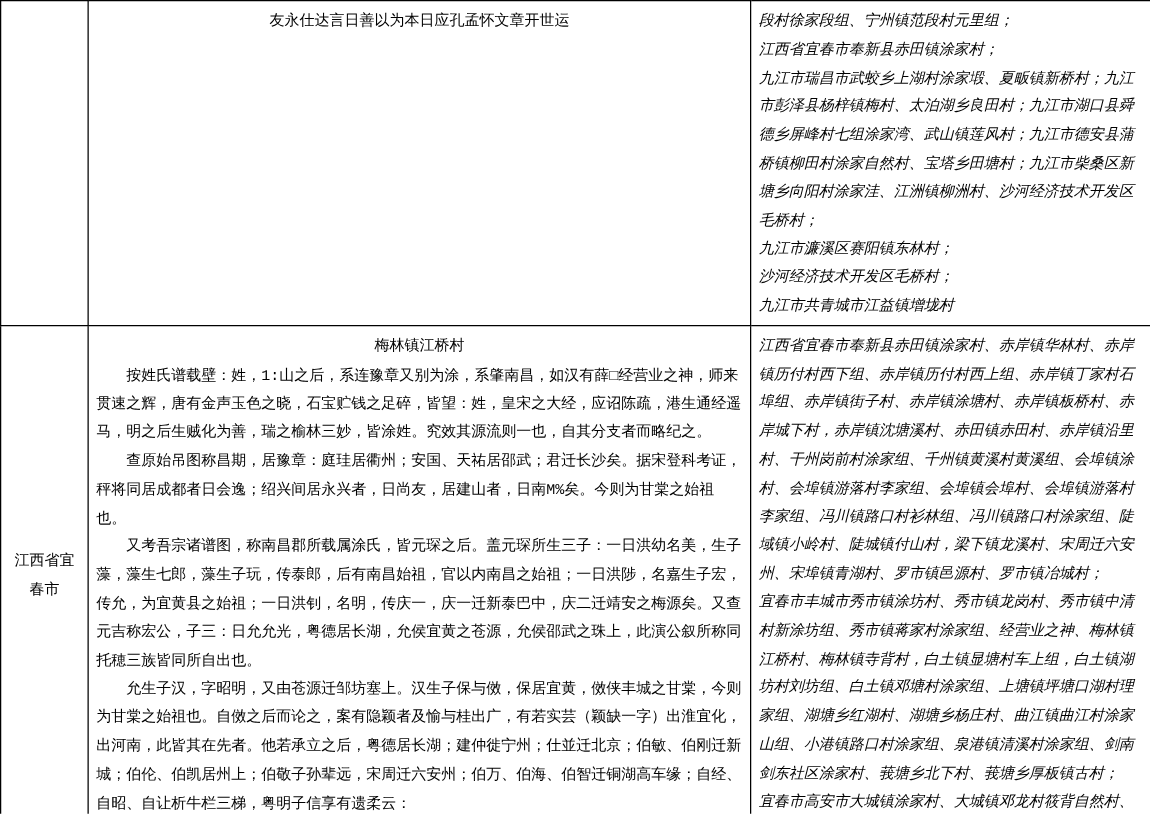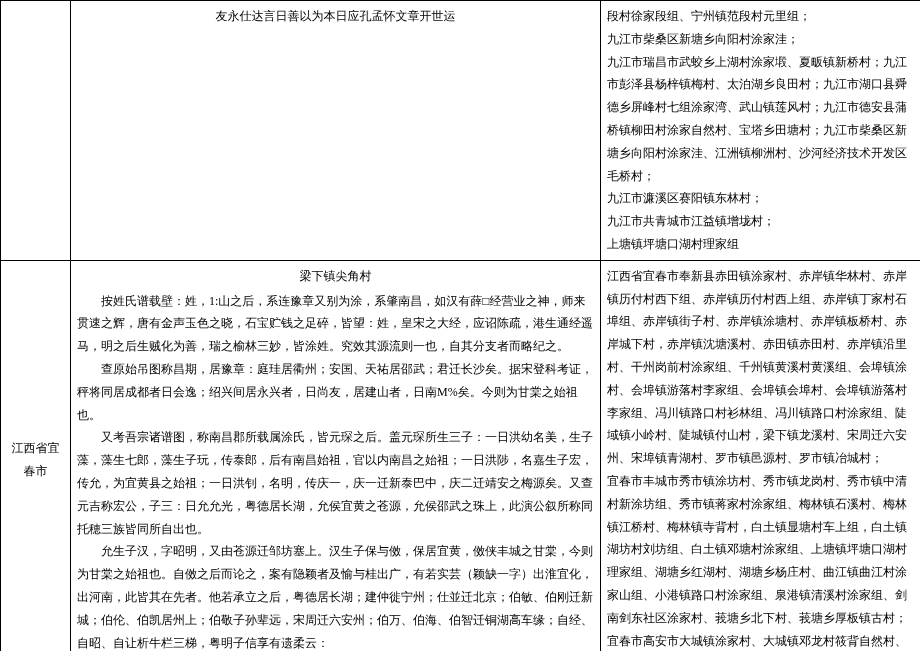--- a/index.html
+++ b/index.html
@@ -26,23 +26,23 @@
   }
   td {
     border: 1px solid #000;
     vertical-align: top;
     padding: 4px 6px;
     line-height: 1.9;
     word-break: break-all;
   }
   .col-left { width: 70px; text-align: center; vertical-align: middle; }
   .col-mid { width: 530px; }
-  .col-right { width: 320px; }
+  .col-right { width: 320px; font-style: italic; }
   .center-title { text-align: center; font-weight: normal; }
-  .indent { text-indent: 2em; }
+  .indent { text-indent: 2em; font-family: Liberation Mono, monospace; }
   .entry-title {
     text-align: center;
     margin-bottom: 2px;
   }
 </style>
 </head>
 <body>
 
 <div class="page">
   <table>
@@ -53,38 +53,38 @@
     </colgroup>
     <tbody>
 
       <tr>
         <td class="col-left"></td>
         <td class="col-mid">
           <div class="center-title">友永仕达言日善以为本日应孔孟怀文章开世运</div>
         </td>
         <td class="col-right">
           <div>段村徐家段组、宁州镇范段村元里组；</div>
-          <div>九江市柴桑区新塘乡向阳村涂家洼；</div>
+          <div>江西省宜春市奉新县赤田镇涂家村；</div>
           <div>九江市瑞昌市武蛟乡上湖村涂家塅、夏畈镇新桥村；九江市彭泽县杨梓镇梅村、太泊湖乡良田村；九江市湖口县舜德乡屏峰村七组涂家湾、武山镇莲风村；九江市德安县蒲桥镇柳田村涂家自然村、宝塔乡田塘村；九江市柴桑区新塘乡向阳村涂家洼、江洲镇柳洲村、沙河经济技术开发区毛桥村；</div>
           <div>九江市濂溪区赛阳镇东林村；</div>
-          <div>九江市共青城市江益镇增垅村；</div>
-          <div>上塘镇坪塘口湖村理家组</div>
+          <div>沙河经济技术开发区毛桥村；</div>
+          <div>九江市共青城市江益镇增垅村</div>
         </td>
       </tr>
 
       <tr>
         <td class="col-left">江西省宜春市</td>
         <td class="col-mid">
-          <div class="entry-title">梁下镇尖角村</div>
+          <div class="entry-title">梅林镇江桥村</div>
           <div class="indent">按姓氏谱载壁：姓，1:山之后，系连豫章又别为涂，系肇南昌，如汉有薛□经营业之神，师来贯速之辉，唐有金声玉色之晓，石宝贮钱之足碎，皆望：姓，皇宋之大经，应诏陈疏，港生通经遥马，明之后生贼化为善，瑞之榆林三妙，皆涂姓。究效其源流则一也，自其分支者而略纪之。</div>
           <div class="indent">查原始吊图称昌期，居豫章：庭珪居衢州；安国、天祐居邵武；君迁长沙矣。据宋登科考证，秤将同居成都者日会逸；绍兴间居永兴者，日尚友，居建山者，日南M%矣。今则为甘棠之始祖也。</div>
           <div class="indent">又考吾宗诸谱图，称南昌郡所载属涂氏，皆元琛之后。盖元琛所生三子：一日洪幼名美，生子藻，藻生七郎，藻生子玩，传泰郎，后有南昌始祖，官以内南昌之始祖；一日洪陟，名嘉生子宏，传允，为宜黄县之始祖；一日洪钊，名明，传庆一，庆一迁新泰巴中，庆二迁靖安之梅源矣。又查元吉称宏公，子三：日允允光，粤德居长湖，允侯宜黄之苍源，允侯邵武之珠上，此演公叙所称同托穂三族皆同所自出也。</div>
           <div class="indent">允生子汉，字昭明，又由苍源迁邹坊塞上。汉生子保与傚，保居宜黄，傚侠丰城之甘棠，今则为甘棠之始祖也。自傚之后而论之，案有隐颖者及愉与桂出广，有若实芸（颖缺一字）出淮宜化，出河南，此皆其在先者。他若承立之后，粤德居长湖；建仲徙宁州；仕並迁北京；伯敏、伯刚迁新城；伯伦、伯凯居州上；伯敬子孙辈远，宋周迁六安州；伯万、伯海、伯智迁铜湖高车缘；自经、自昭、自让析牛栏三梯，粤明子信享有遗柔云：</div>
         </td>
         <td class="col-right">
           <div>江西省宜春市奉新县赤田镇涂家村、赤岸镇华林村、赤岸镇历付村西下组、赤岸镇历付村西上组、赤岸镇丁家村石埠组、赤岸镇街子村、赤岸镇涂塘村、赤岸镇板桥村、赤岸城下村，赤岸镇沈塘溪村、赤田镇赤田村、赤岸镇沿里村、干州岗前村涂家组、千州镇黄溪村黄溪组、会埠镇涂村、会埠镇游落村李家组、会埠镇会埠村、会埠镇游落村李家组、冯川镇路口村衫林组、冯川镇路口村涂家组、陡域镇小岭村、陡城镇付山村，梁下镇龙溪村、宋周迁六安州、宋埠镇青湖村、罗市镇邑源村、罗市镇冶城村；</div>
-          <div>宜春市丰城市秀市镇涂坊村、秀市镇龙岗村、秀市镇中清村新涂坊组、秀市镇蒋家村涂家组、梅林镇石溪村、梅林镇江桥村、梅林镇寺背村，白土镇显塘村车上组，白土镇湖坊村刘坊组、白土镇邓塘村涂家组、上塘镇坪塘口湖村理家组、湖塘乡红湖村、湖塘乡杨庄村、曲江镇曲江村涂家山组、小港镇路口村涂家组、泉港镇清溪村涂家组、剑南剑东社区涂家村、莪塘乡北下村、莪塘乡厚板镇古村；</div>
+          <div>宜春市丰城市秀市镇涂坊村、秀市镇龙岗村、秀市镇中清村新涂坊组、秀市镇蒋家村涂家组、经营业之神、梅林镇江桥村、梅林镇寺背村，白土镇显塘村车上组，白土镇湖坊村刘坊组、白土镇邓塘村涂家组、上塘镇坪塘口湖村理家组、湖塘乡红湖村、湖塘乡杨庄村、曲江镇曲江村涂家山组、小港镇路口村涂家组、泉港镇清溪村涂家组、剑南剑东社区涂家村、莪塘乡北下村、莪塘乡厚板镇古村；</div>
           <div>宜春市高安市大城镇涂家村、大城镇邓龙村筱背自然村、</div>
         </td>
       </tr>
     </tbody>
   </table>
 </div>
 
 </body></html>

